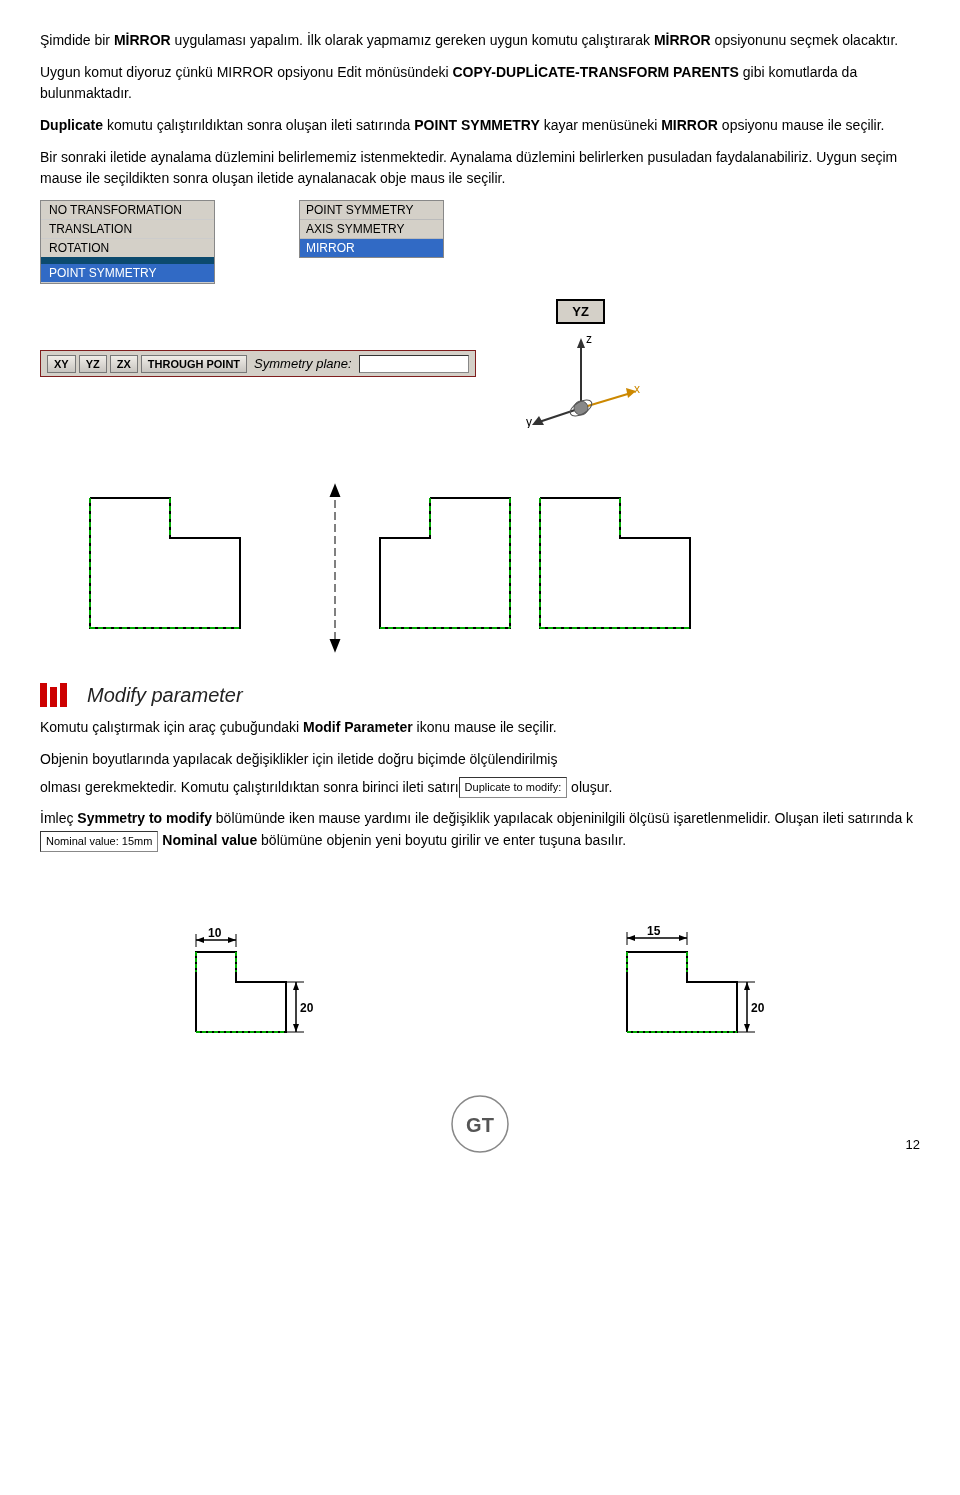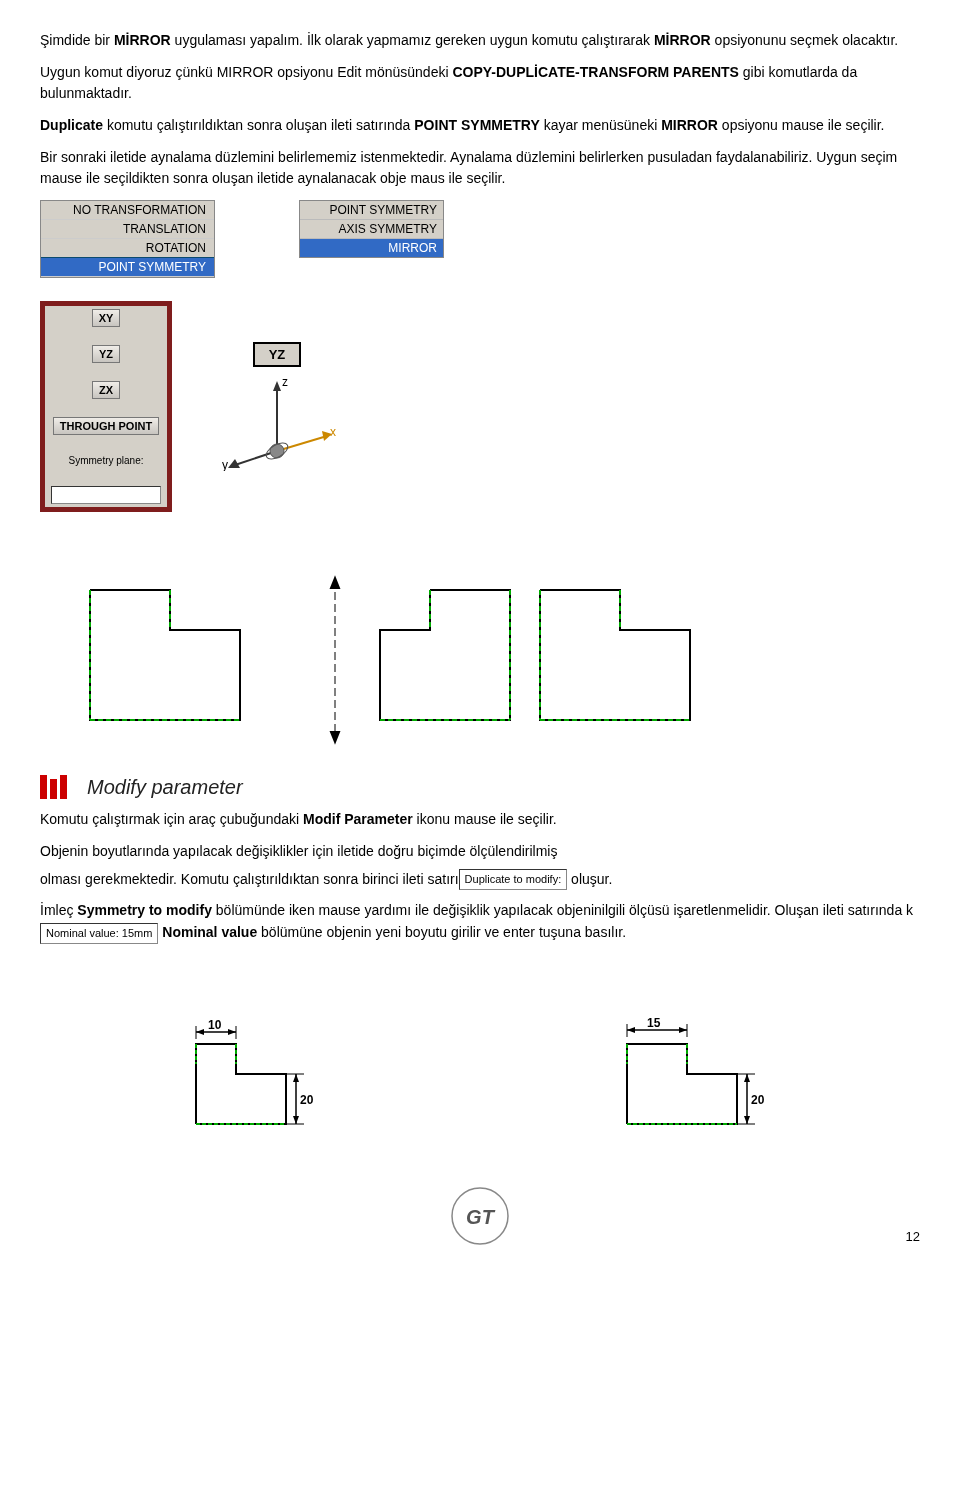--- a/index.html
+++ b/index.html
@@ -22,39 +22,39 @@
     }
     .text-block p {
       margin-bottom: 8px;
     }
     strong, b { font-weight: bold; }
 
     
     .sym-toolbar {
       display: flex;
       align-items: center;
-      gap: 18px;
+      gap: 3px;
       margin: 8px 0;
       background: #d4d0c8;
-      border: 5px solid #7f1d1d;
+      border: 1px solid #7f1d1d;
       padding: 3px 6px;
       width: fit-content;
-      flex-direction: column;
     }
     .sym-btn {
       border: 1px solid #777;
       background: linear-gradient(to bottom, #f0ede8, #c8c5c0);
       font-size: 11px;
       font-weight: bold;
       padding: 2px 6px;
       cursor: pointer;
     }
     .sym-label {
-      font-size: 10px;
+      font-size: 13px;
       margin: 2px 4px;
+      font-style: italic;
     }
     .sym-input {
       border: 1px inset #888;
       background: #fff;
       font-size: 11px;
       padding: 1px 4px;
       width: 110px;
       height: 18px;
     }
 
@@ -87,21 +87,20 @@
       right: 40px;
       font-size: 13px;
     }
 
     
     .bottom-logo {
       position: absolute;
       bottom: 15px;
       left: 50%;
       transform: translateX(-50%);
-      font-style: italic;
     }
 
     
     .cad-svg-container {
       display: flex;
       justify-content: space-between;
       align-items: flex-start;
       margin: 5px 0;
     }
 
@@ -126,26 +125,26 @@
   </div>
 
   <div class="text-block">
     <p><strong>Duplicate</strong> komutu çalıştırıldıktan sonra oluşan ileti satırında <strong>POINT SYMMETRY</strong> kayar menüsüneki <strong>MIRROR</strong> opsiyonu mause ile seçilir.</p>
   </div>
 
   <div class="text-block">
     <p>Bir sonraki iletide aynalama düzlemini belirlememiz istenmektedir. Aynalama düzlemini belirlerken pusuladan faydalanabiliriz. Uygun seçim mause ile seçildikten sonra oluşan iletide aynalanacak obje maus ile seçilir.</p>
   </div>
 
-  <div style="display:flex; align-items:flex-start; margin: 10px 0 15px 0; gap: 12px; text-align: right;">
+  <div style="display:flex; align-items:flex-start; margin: 10px 0 15px 0; gap: 12px;">
 
     <div style="border:1px solid #888; background:#fff; min-width:175px; font-size:12px;">
       <div style="padding:2px 8px; background:#d4d0c8; border-bottom:1px solid #ccc;">NO TRANSFORMATION</div>
       <div style="padding:2px 8px; background:#d4d0c8; border-bottom:1px solid #ccc;">TRANSLATION</div>
-      <div style="padding:2px 8px; background:#d4d0c8; border-bottom:1px solid #0c4a6e;">ROTATION</div>
+      <div style="padding:2px 8px; background:#d4d0c8; border-bottom:7px solid #0c4a6e;">ROTATION</div>
       <div style="padding:2px 8px; background:#316ac5; color:#fff; border-bottom:1px solid #ccc;">POINT SYMMETRY</div>
     </div>
 
     <div style="width: 60px;"></div>
 
     <div style="border:1px solid #888; background:#d4d0c8; min-width:145px; font-size:12px;">
       <div style="padding:2px 6px; background:#d4d0c8; border-bottom:1px solid #bbb;">POINT SYMMETRY</div>
       <div style="padding:2px 6px; background:#d4d0c8; border-bottom:1px solid #bbb;">AXIS SYMMETRY</div>
       <div style="padding:2px 6px; background:#316ac5; color:#fff;">MIRROR</div>
     </div>

